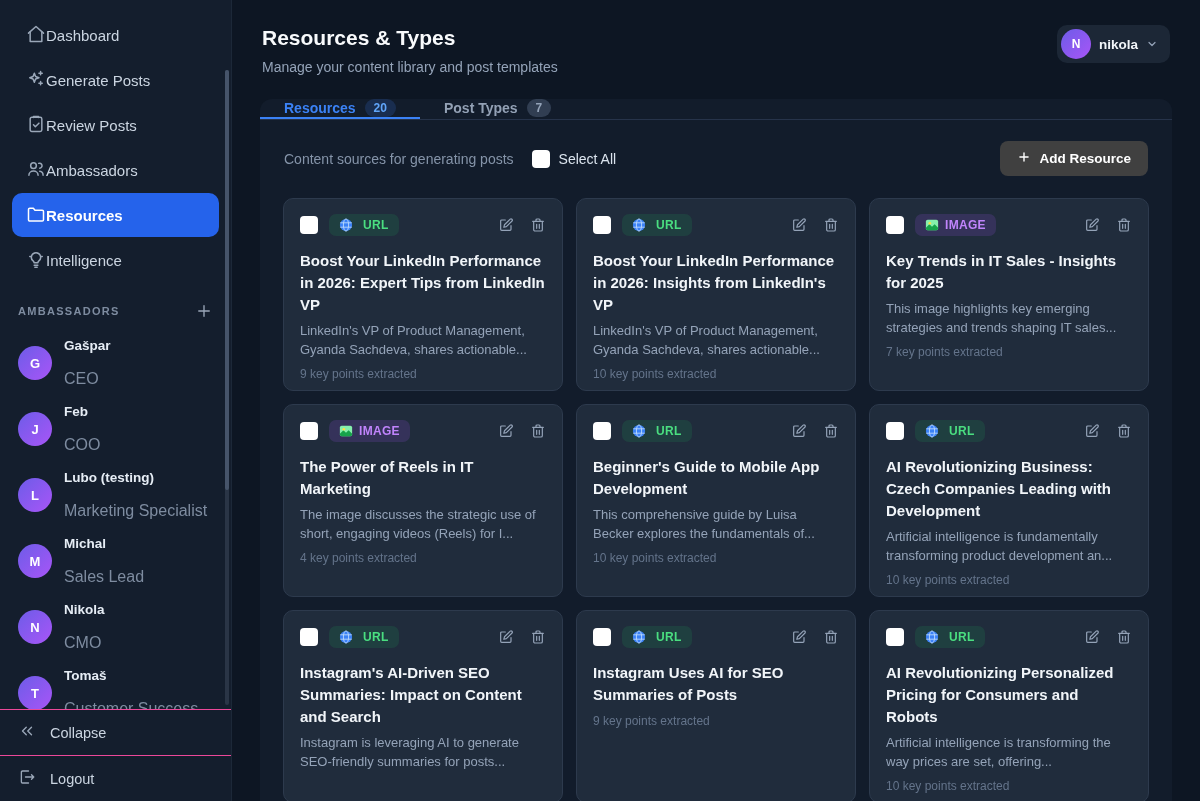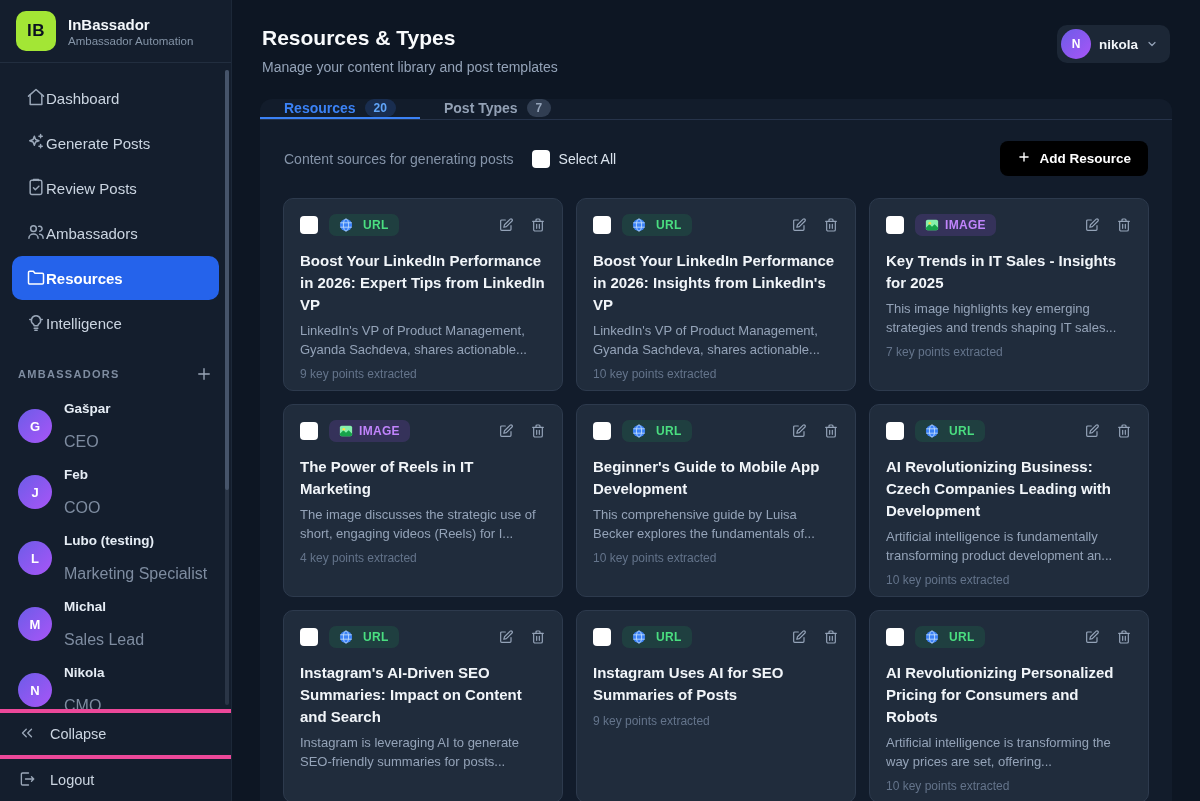--- a/index.html
+++ b/index.html
@@ -26,21 +26,21 @@
   .amb-add { width:18px; height:18px; color:#9aa7b8; cursor:pointer; }
   .amb-add svg { width:18px; height:18px; stroke:#9aa7b8; }
   .amb-item { display:flex; align-items:center; gap:12px; padding:8px 18px; cursor:pointer; }
   .avatar { width:34px; height:34px; min-width:34px; border-radius:50%; background:linear-gradient(135deg,#6d5ce8,#a855f7); display:flex; align-items:center; justify-content:center; font-size:13px; font-weight:700; color:#fff; }
   .amb-name { font-size:13.5px; font-weight:600; color:#e6edf5; }
   .amb-role { font-size:16px; color:#7e8ca0; margin-top:17px; }
 
   .sb-scrollbar { position:absolute; right:2px; top:70px; width:4px; height:635px; border-radius:2px; background:#2a3546; }
   .sb-thumb { position:absolute; top:0; width:4px; height:420px; border-radius:2px; background:#46546a; }
 
-  .sb-row { display:flex; align-items:center; gap:14px; height:46px; padding:0 18px; border-top:4px solid #ec4899; color:#cbd5e1; font-size:14.5px; cursor:pointer; }
+  .sb-row { display:flex; align-items:center; gap:14px; height:46px; padding:0 18px; border-top:1px solid #ec4899; color:#cbd5e1; font-size:14.5px; cursor:pointer; }
   .sb-row svg { width:18px; height:18px; stroke:#9aa7b8; }
 
   
   .main { flex:1; display:flex; flex-direction:column; position:relative; background:#0d1623; }
   .main-header { padding:26px 30px 0 30px; }
   .page-title { font-size:21px; font-weight:700; color:#f8fafc; }
   .page-sub { font-size:14px; color:#94a3b8; margin-top:9px; }
   .user-chip { position:absolute; top:25px; right:30px; height:38px; display:flex; align-items:center; gap:8px; background:#1c2736; border-radius:10px; padding:4px 12px 4px 4px; cursor:pointer; }
   .user-chip .avatar { width:30px; height:30px; min-width:30px; font-size:12px; }
   .user-name { font-size:13.5px; font-weight:700; color:#f1f5f9; }
@@ -51,21 +51,21 @@
   .tab { display:flex; align-items:center; gap:9px; padding:0 24px; font-size:14px; font-weight:600; color:#93a1b5; cursor:pointer; border-bottom:2px solid transparent; }
   .tab.active { color:#3b82f6; border-bottom-color:#3b82f6; }
   .count { font-size:12px; font-weight:700; border-radius:10px; padding:2px 9px; background:#313e52; color:#94a3b8; }
   .tab.active .count { background:rgba(59,130,246,0.18); color:#60a5fa; }
 
   .toolbar { display:flex; align-items:center; padding:21px 24px 20px 24px; }
   .toolbar-caption { font-size:14px; color:#8594a9; }
   .checkbox { width:18px; height:18px; min-width:18px; background:#ffffff; border-radius:4px; cursor:pointer; }
   .select-all { display:flex; align-items:center; gap:9px; margin-left:18px; }
   .select-all-label { font-size:14px; font-weight:500; color:#dbe4ee; }
-  .add-btn { margin-left:auto; display:flex; align-items:center; gap:8px; background:#000000; color:#ffffff; border:none; border-radius:8px; padding:9px 17px; font-size:13.5px; font-weight:600; font-family:"Liberation Sans",sans-serif; cursor:pointer; }
+  .add-btn { margin-left:auto; display:flex; align-items:center; gap:8px; background:#404040; color:#ffffff; border:none; border-radius:8px; padding:9px 17px; font-size:13.5px; font-weight:600; font-family:"Liberation Sans",sans-serif; cursor:pointer; }
   .add-btn svg { width:14px; height:14px; stroke:#ffffff; }
 
   .grid { display:grid; grid-template-columns:repeat(3,1fr); gap:13px; padding:2px 23px 23px 23px; }
   .card { background:#202c3c; border:1px solid #2d3a4d; border-radius:10px; padding:15px 16px; height:193px; overflow:hidden; }
   .card-head { display:flex; align-items:center; }
   .badge { display:flex; align-items:center; gap:6px; margin-left:11px; border-radius:7px; padding:4px 10px; font-size:12px; font-weight:700; letter-spacing:0.3px; }
   .badge svg { width:14px; height:14px; }
   .badge.url { background:rgba(34,197,94,0.13); color:#4ade80;gap:10px; }
   .badge.image { background:rgba(168,85,247,0.16); color:#c084fc; }
   .card-actions { margin-left:auto; display:flex; gap:16px; }
@@ -74,27 +74,20 @@
   .card-title { margin-top:14px; font-size:15px; font-weight:700; color:#f1f5f9; line-height:22px; }
   .card-desc { margin-top:5px; font-size:13px; color:#94a3b8; line-height:19px; }
   .card-footer { margin-top:8px; font-size:12px; color:#64748b; }
 </style>
 </head>
 <body>
 
 <div class="app">
 
   <aside class="sidebar">
-    <div class="brand">
-      <div class="logo">IB</div>
-      <div>
-        <div class="brand-title">InBassador</div>
-        <div class="brand-sub">Ambassador Automation</div>
-      </div>
-    </div>
 
     <div class="sidebar-scroll">
       <nav class="nav">
         <div class="nav-item">
           <span><svg viewBox="0 0 24 24" fill="none" stroke-width="1.8" stroke-linecap="round" stroke-linejoin="round">
                 <path d="M3 11l9-8 9 8"></path>
                 <path d="M5 9.5V21h14V9.5"></path>
               </svg></span>
           <span>Dashboard</span>
         </div>

